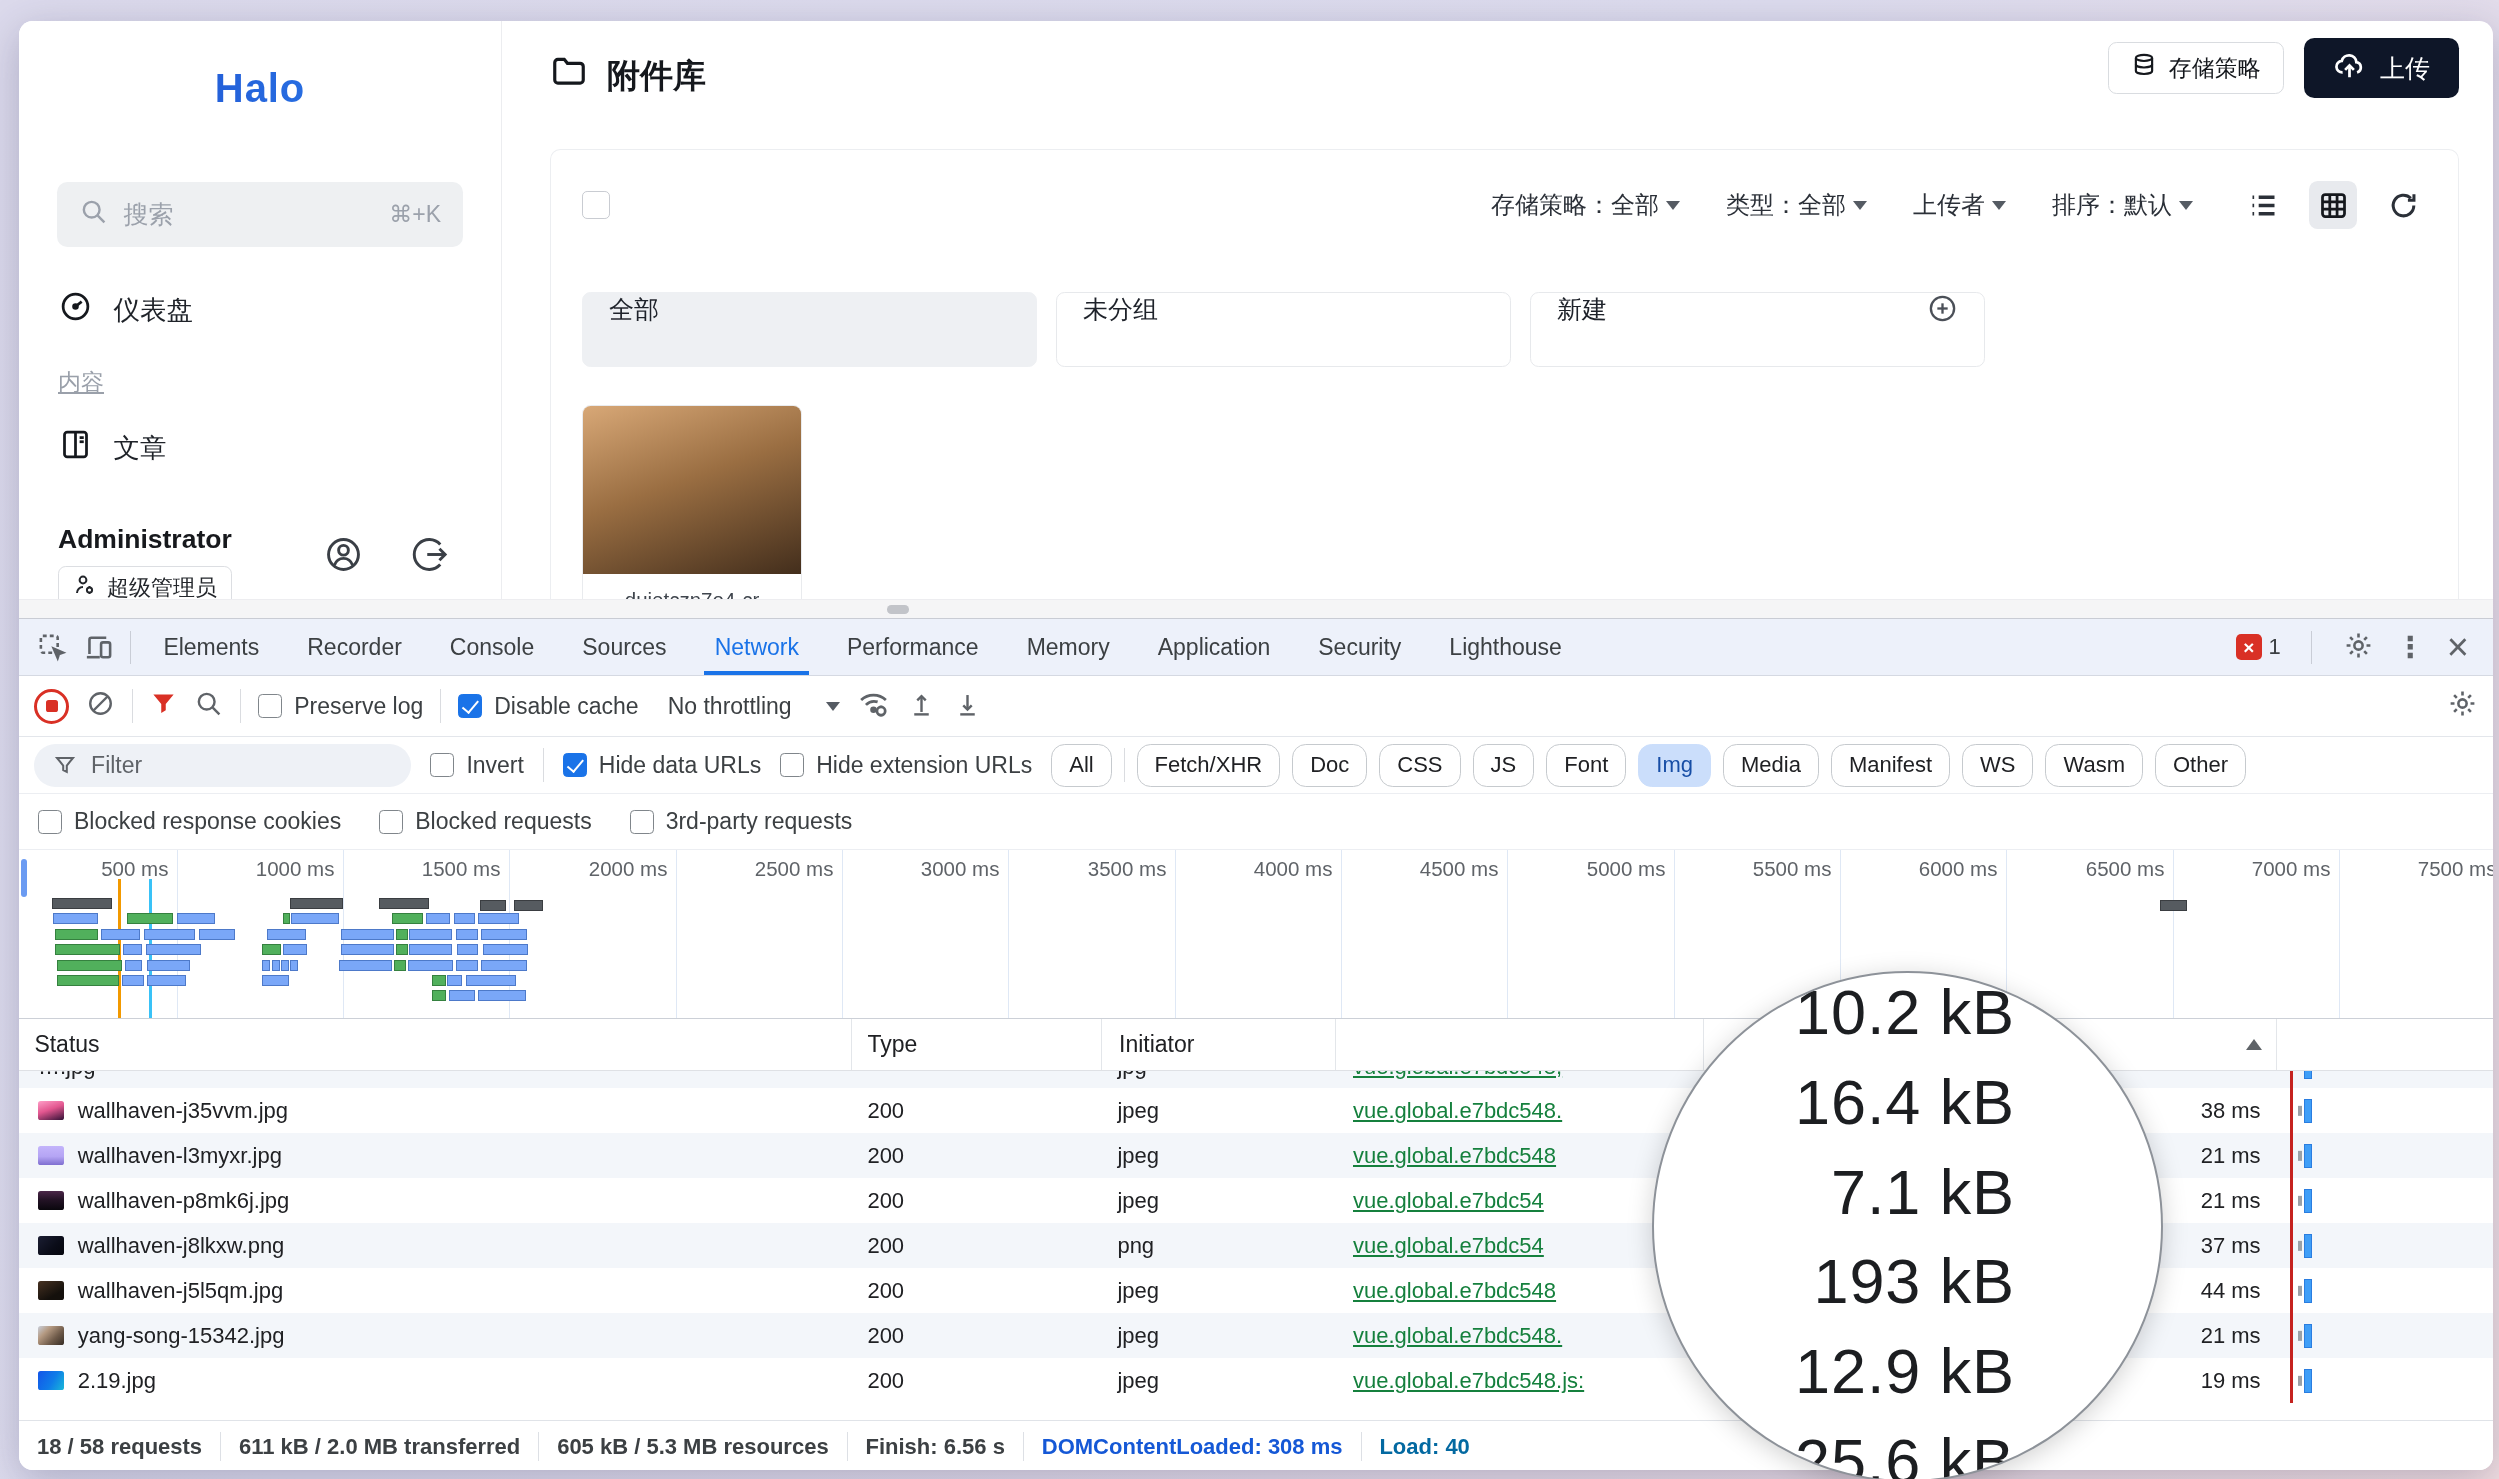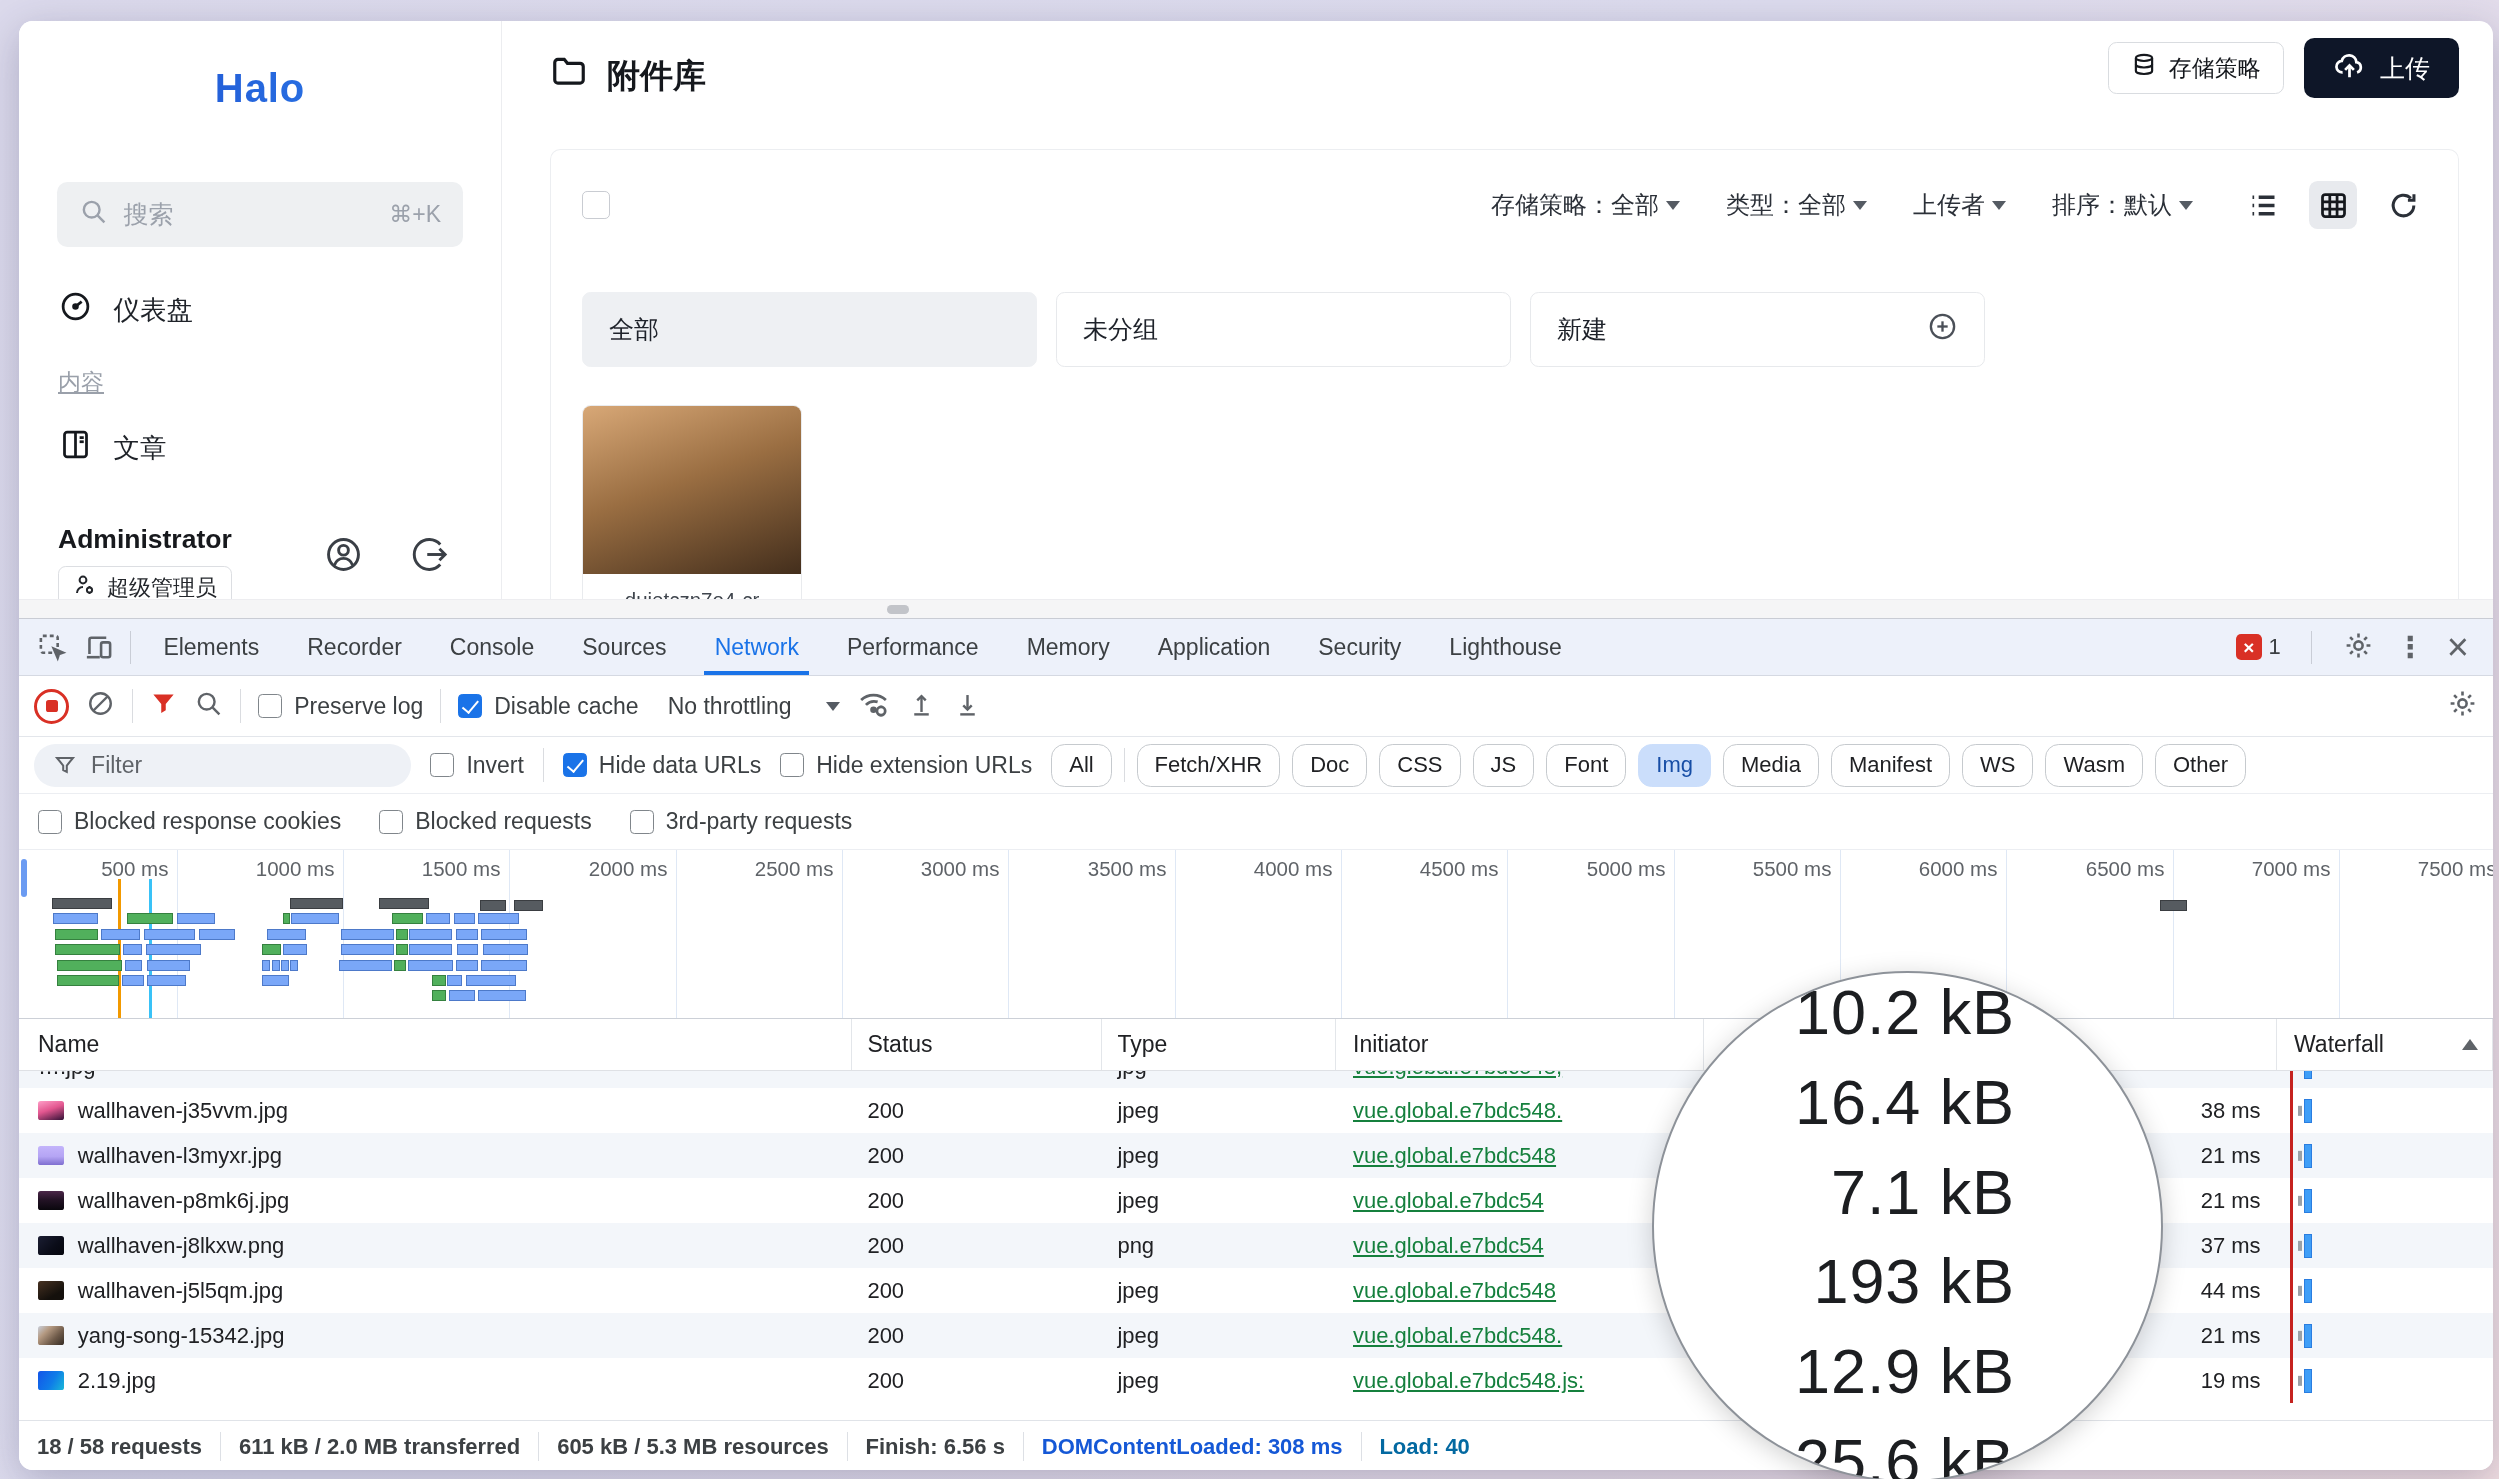--- a/index.html
+++ b/index.html
@@ -39,21 +39,21 @@
   .fcheck{width:26px;height:26px;border:1.7px solid #c9ccd2;border-radius:5.1px;background:#fff;}
   .kwinput{margin-left:34px;width:334px;height:55px;border:0.9px solid #d8dbe0;border-radius:7.7px;
     font-size:22px;color:#9aa1ab;padding:0 19px;box-sizing:border-box;display:flex;align-items:center;background:#fff;}
   .fdrops{margin-left:auto;display:flex;align-items:center;gap:46px;font-size:24px;color:#2b3038;}
   .fdrop{display:flex;align-items:center;gap:7px;}
   .caret{width:0;height:0;border-left:7.7px solid transparent;border-right:7.7px solid transparent;border-top:9.4px solid #555b63;}
   .viewicons{display:flex;align-items:center;gap:22px;margin-left:46px;}
   .viewbtn{width:48px;height:48px;border-radius:8.6px;display:flex;align-items:center;justify-content:center;color:#2b3038;}
   .viewbtn.active{background:#e8eaee;}
   .grouprow{position:absolute;left:31px;top:142px;display:flex;gap:19px;}
-  .grouptab{width:455px;height:75px;border-radius:8.6px;display:flex;align-items:center;font-size:25px;color:#1e222a;
+  .grouptab{width:455px;height:75px;border-radius:8.6px;display:flex;align-items:flex-start;font-size:25px;color:#1e222a;
     padding:0 26px;box-sizing:border-box;border:0.9px solid #e7e9ec;background:#fff;}
   .grouptab.selected{background:#eef0f3;border-color:#eef0f3;}
   .grouptab .plus{margin-left:auto;color:#4b5058;}
   .cards{position:absolute;left:31px;top:255px;display:flex;gap:19px;flex-direction:column;}
   .card{width:218px;border:0.9px solid #e9ebee;border-radius:8.6px;overflow:hidden;background:#fff;}
   .cthumb{width:218px;height:168px;position:relative;}
   .cname{padding:13.7px 6.8px 15.4px;text-align:center;font-size:20.5px;color:#3f454d;white-space:nowrap;overflow:hidden;}
   .promo1{position:absolute;left:0;right:0;top:38px;text-align:center;color:#fff;font-size:20.5px;font-weight:700;}
   .promo2{position:absolute;left:0;right:0;top:72px;text-align:center;color:#fff;font-size:19px;font-style:italic;}
   .promopill{position:absolute;left:50%;transform:translateX(-50%);bottom:19px;width:94px;height:22px;
@@ -606,21 +606,20 @@
           <div class="ovbar ov-g" style="left: 413px; top: 125px; width: 13.7px;"></div>
           <div class="ovbar ov-b" style="left: 428px; top: 125px; width: 15.4px;"></div>
           <div class="ovbar ov-b" style="left: 447px; top: 125px; width: 50px;"></div>
           <div class="ovbar ov-g" style="left: 413px; top: 140px; width: 13.7px;"></div>
           <div class="ovbar ov-b" style="left: 430px; top: 140px; width: 26px;"></div>
           <div class="ovbar ov-b" style="left: 459px; top: 140px; width: 48px;"></div>
         </div>
 
       <div class="nettable">
         <div class="nrow nhead">
-          <div class="c-name">Name</div>
           <div class="c-status">Status</div>
           <div class="c-type">Type</div>
           <div class="c-init">Initiator</div>
           <div></div>
           <div></div>
           <div class="c-wf" style="padding-left:17px;">
             <span>Waterfall</span>
             <span class="sort-asc"></span>
           </div>
         </div>

